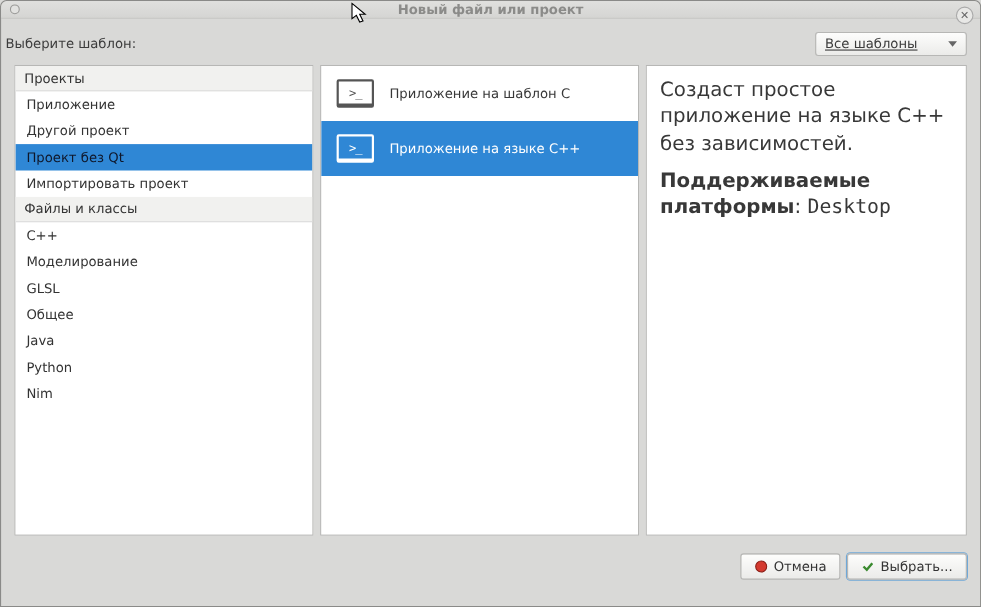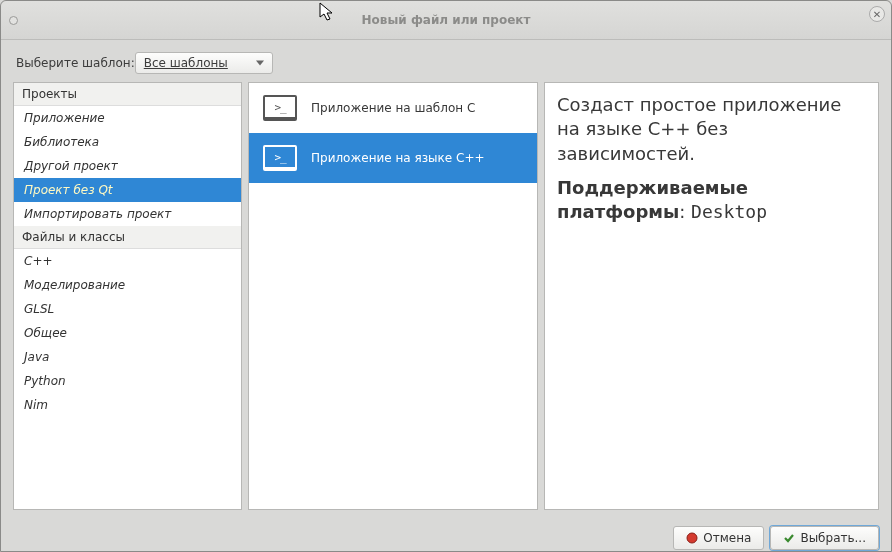--- a/index.html
+++ b/index.html
@@ -8,21 +8,21 @@
     font-size: 12px;
     background: #d9d9d7;
     color: #3c3c3c;
     width: 892px;
     height: 552px;
     overflow: hidden;
     border: 1px solid #8a8a88;
     border-radius: 6px 6px 0 0;
   }
   .titlebar {
-    height: 39px;
+    height: 16px;
     background: linear-gradient(#e0e0de, #d5d5d3);
     border-bottom: 1px solid #bcbcba;
     display: flex;
     align-items: center;
     position: relative;
     border-radius: 6px 6px 0 0;
   }
   .titlebar-dot {
     width: 9px; height: 9px;
     border: 1px solid #9a9a98;
@@ -51,22 +51,22 @@
     border-radius: 50%;
     background: #e8e8e6;
     display: flex; align-items: center; justify-content: center;
     font-size: 10px; color: #666;
     cursor: pointer;
   }
 
   .toprow {
     display: flex;
     align-items: center;
-    justify-content: flex-start;
-    padding: 12px 12px 8px 15px;
+    justify-content: space-between;
+    padding: 12px 12px 8px 4px;
   }
   .toprow .label { color: #3c3c3c; }
   .combo {
     background: linear-gradient(#fdfdfc,#ebebe9);
     border: 1px solid #b7b7b5;
     border-radius: 3px;
     height: 22px;
     min-width: 138px;
     padding: 0 22px 0 8px;
     display: flex; align-items: center;
@@ -90,39 +90,38 @@
     display: flex;
     gap: 6px;
     padding: 0 12px 8px 12px;
     height: 436px;
   }
   .panel {
     background: #fff;
     border: 1px solid #b7b7b5;
     overflow: hidden;
   }
-  .panel-left   { width: 229px; }
+  .panel-left   { width: 272px; }
   .panel-middle { width: 290px; }
   .panel-right  { flex: 1; padding: 10px 12px; font-size: 18px; color: #383838; }
 
   .section-header {
     background: #f1f1ef;
     border-bottom: 1px solid #ddd;
     padding: 4px 8px;
     color: #333;
   }
   .cat-item {
     padding: 5px 10px;
     color: #333;
     cursor: pointer;
-    font-style: italic;
   }
   .cat-item.selected {
     background: #2f87d5;
-    color: #fef9c3;
+    color: #0f172a;
   }
 
   .tmpl-item {
     display: flex;
     align-items: center;
     gap: 14px;
     padding: 10px 14px;
     cursor: pointer;
     color: #383838;
     height: 50px;
@@ -190,21 +189,20 @@
   <div class="combo">
     <span>Все шаблоны</span>
   </div>
 </div>
 
 <div class="panels">
 
   <div class="panel panel-left">
     <div class="section-header">Проекты</div>
     <div class="cat-item"><span>Приложение</span></div>
-    <div class="cat-item"><span>Библиотека</span></div>
     <div class="cat-item"><span>Другой проект</span></div>
     <div class="cat-item selected"><span>Проект без Qt</span></div>
     <div class="cat-item"><span>Импортировать проект</span></div>
 
     <div class="section-header">Файлы и классы</div>
     <div class="cat-item"><span>C++</span></div>
     <div class="cat-item"><span>Моделирование</span></div>
     <div class="cat-item"><span>GLSL</span></div>
     <div class="cat-item"><span>Общее</span></div>
     <div class="cat-item"><span>Java</span></div>

